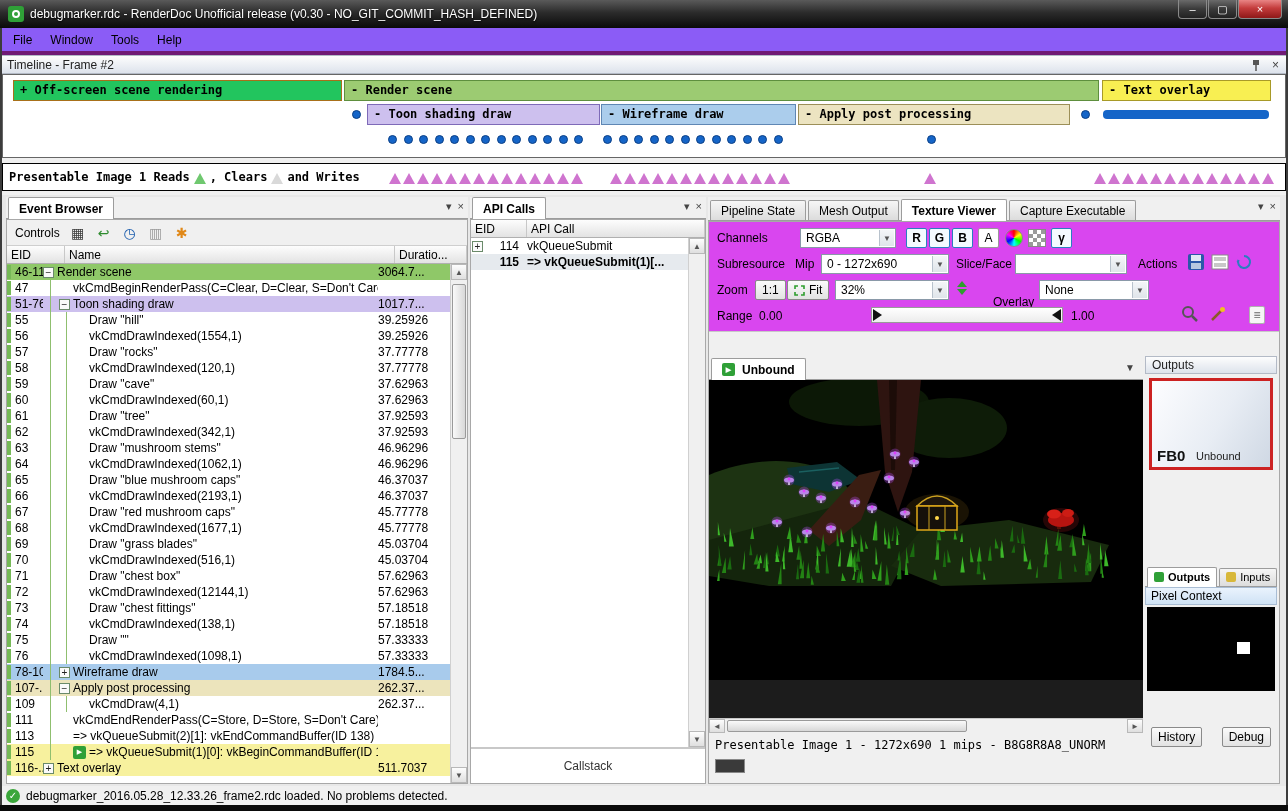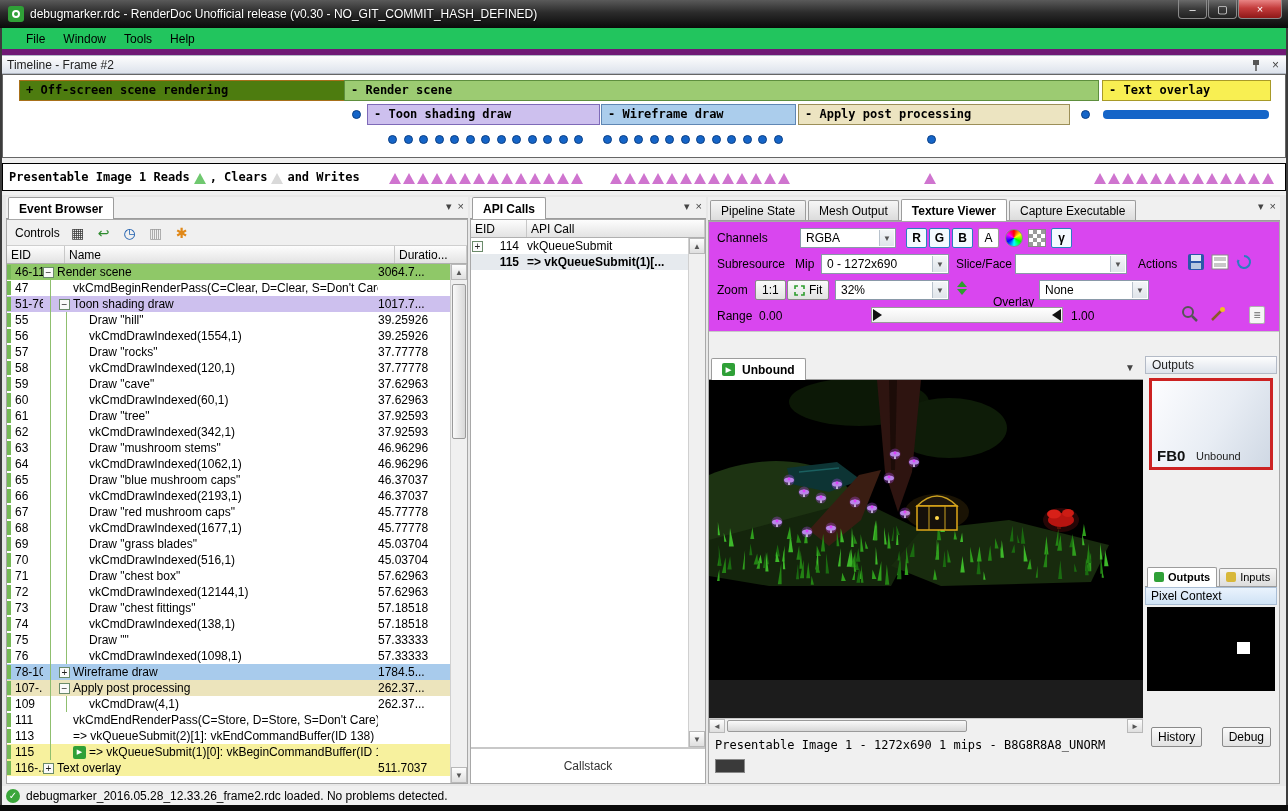--- a/index.html
+++ b/index.html
@@ -13,22 +13,22 @@
   .appicon { width:16px; height:16px; margin:0 6px 0 8px; background:#2fa037; border-radius:3px;
     display:flex; align-items:center; justify-content:center; }
   .appicon .ring { width:8px; height:8px; border:2px solid #fff; border-radius:50%; }
   .titletext { text-shadow:0 1px 2px #000; }
   .winbtns { position:absolute; right:6px; top:0; display:flex; }
   .wbtn { width:29px; height:19px; margin-left:1px; border:1px solid #8a8a8a; border-top:none;
     border-radius:0 0 4px 4px; background:linear-gradient(#6a6a6a,#3a3a3a 50%,#222);
     color:#fff; font-size:11px; display:flex; align-items:center; justify-content:center; }
   .wbtn.close { width:44px; background:linear-gradient(#e98585,#c43c3c 45%,#8f1818); }
 
-  .menubar { position:absolute; left:0; top:28px; width:1288px; height:27px; background:#22c55e;
-    border-bottom:6px solid #701a75; display:flex; align-items:center; padding-left:17px; }
+  .menubar { position:absolute; left:0; top:28px; width:1288px; height:27px; background:#8b5cf6;
+    border-bottom:4px solid #701a75; display:flex; align-items:center; padding-left:4px; }
   .menu-item { padding:4px 9px; }
 
   
   .caption { background:linear-gradient(#fdfdfd,#dde3ec); border:1px solid #b3bac6; height:19px;
     display:flex; align-items:center; padding:0 6px; color:#222; }
   .tabstrip { background:#f0f0f0; border-bottom:1px solid #9c9c9c; display:flex; align-items:flex-end; position:relative; }
   .tab { height:20px; padding:0 10px; margin-left:2px; display:flex; align-items:center; gap:4px;
     border:1px solid #9c9c9c; border-bottom:none; background:linear-gradient(#f6f6f6,#dcdcdc); border-radius:2px 2px 0 0; }
   .tab.active { background:#fff; font-weight:bold; height:22px; margin-bottom:-1px; }
   .striptools { position:absolute; right:4px; top:3px; display:flex; gap:6px; color:#444; font-size:11px; }
@@ -172,21 +172,21 @@
     <span>Timeline - Frame #2</span>
     <span style="position:absolute;right:26px;top:3px;">
       <svg width="10" height="13">
           <rect x="2" y="1" width="6" height="5" fill="#555"></rect>
           <line x1="5" y1="6" x2="5" y2="12" stroke="#555" stroke-width="1.5"></line>
         </svg>
     </span>
     <span style="position:absolute;right:8px;top:2px;color:#444;">×</span>
   </div>
   <div class="tl-body" id="tl-body">
-      <div class="tlbar" style="left: 16px; top: 5px; width: 329px; background: #4d7c0f; border-color: rgb(168, 112, 26);">+ Off-screen scene rendering</div>
+      <div class="tlbar" style="left: 10px; top: 5px; width: 329px; background: #22c55e; border-color: rgb(168, 112, 26);">+ Off-screen scene rendering</div>
       <div class="tlbar" style="left: 341px; top: 5px; width: 755px; background: rgb(156, 203, 114); border-color: rgb(94, 143, 62);">- Render scene</div>
       <div class="tlbar" style="left: 1099px; top: 5px; width: 169px; background: rgb(248, 239, 82); border-color: rgb(168, 154, 40);">- Text overlay</div>
       <div class="tlbar" style="left: 364px; top: 29px; width: 233px; background: rgb(205, 192, 238); border-color: rgb(126, 106, 184);">- Toon shading draw</div>
       <div class="tlbar" style="left: 598px; top: 29px; width: 195px; background: rgb(171, 205, 236); border-color: rgb(95, 135, 180);">- Wireframe draw</div>
       <div class="tlbar" style="left: 795px; top: 29px; width: 272px; background: rgb(236, 228, 193); border-color: rgb(156, 143, 88);">- Apply post processing</div>
       <div class="dot" style="left: 349px; top: 35px;"></div>
       <div class="dot" style="left: 1078px; top: 35px;"></div>
       <div class="tl-bluebar" style="left: 1100px; top: 35px; width: 166px;"></div>
       <div class="dot" style="left: 385px; top: 60px;"></div>
       <div class="dot" style="left: 400.5px; top: 60px;"></div>

